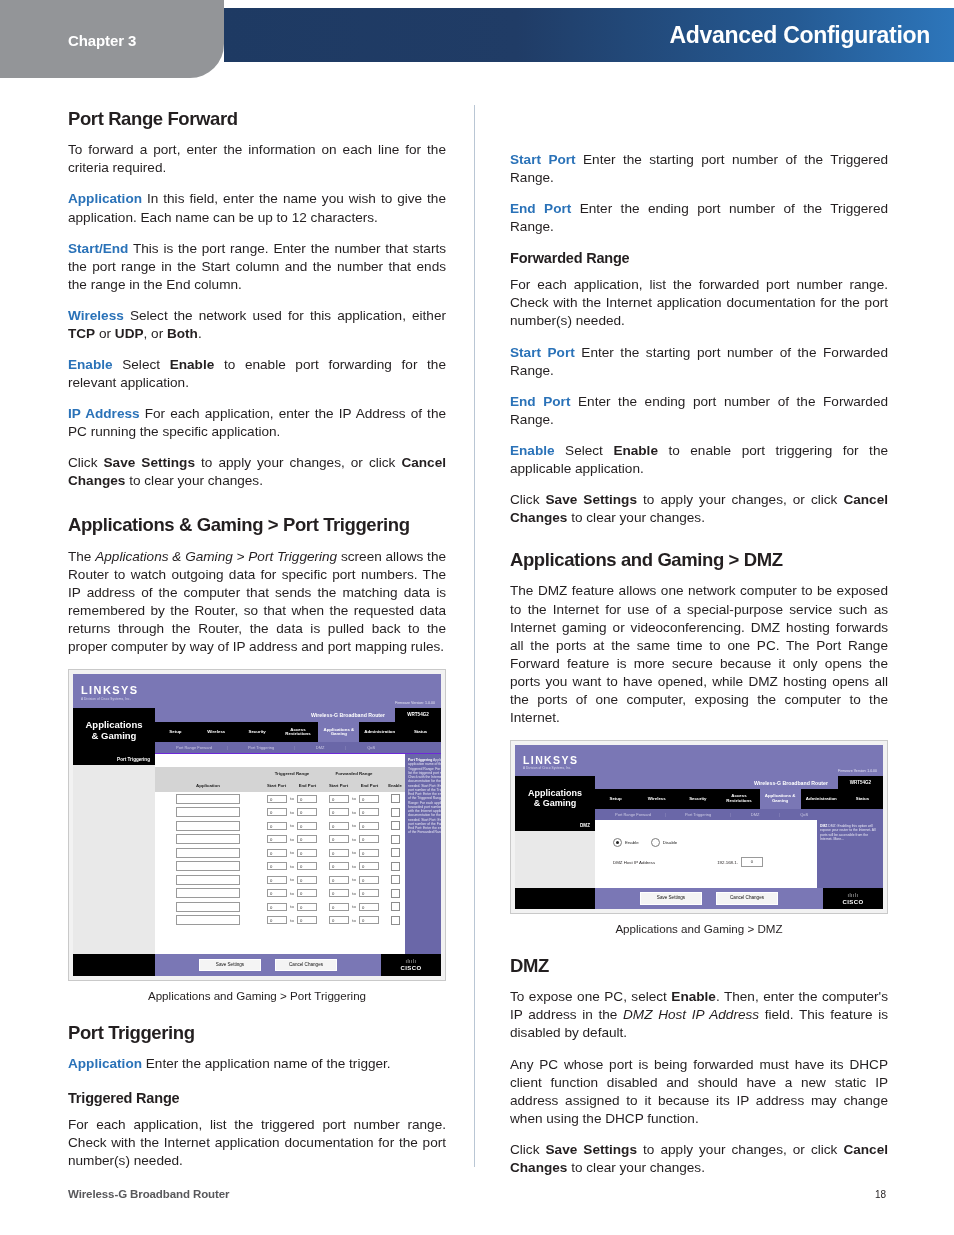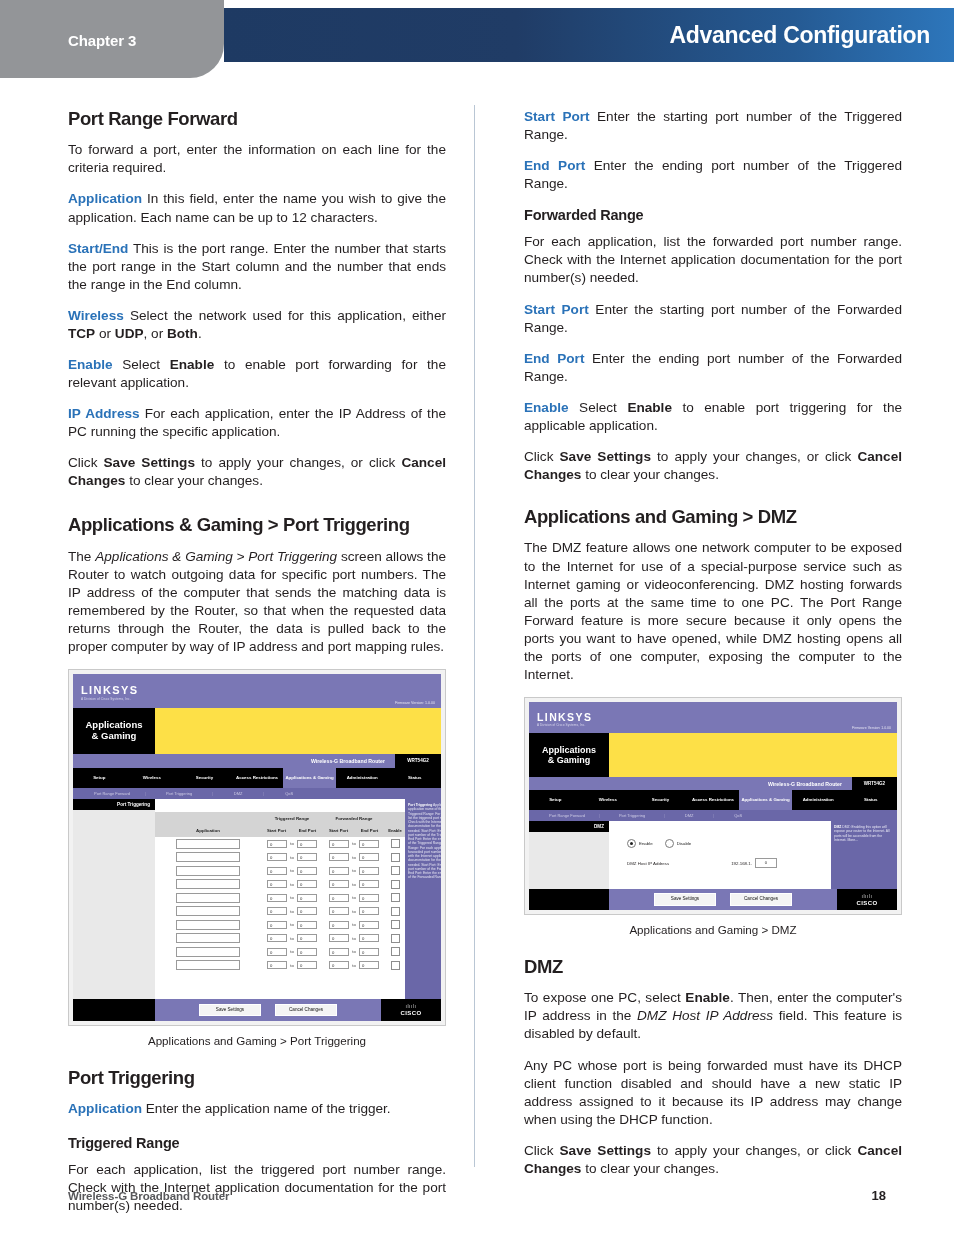--- a/index.html
+++ b/index.html
@@ -58,21 +58,21 @@
     white-space: nowrap;
   }
 
   
   .col {
     position: absolute;
     top: 108px;
     width: 378px;
   }
   .col-left  { left: 68px; }
-  .col-right { left: 524px; }
+  .col-right { left: 510px; margin-top: 43px; }
 
   .divider {
     position: absolute;
     left: 474px;
     top: 105px;
     width: 1px;
     height: 1062px;
     background: #b9c6d4;
   }
 
@@ -144,23 +144,22 @@
     letter-spacing: 0.1px;
   }
   .rt-fw {
     position: absolute;
     right: 6px;
     bottom: 3px;
     color: #e4e3f2;
   }
   .rt-row2 {
     display: flex;
-    background: #fde047;
+    background: #6d28d9;
     position: relative;
-    flex-direction: column;
   }
   .rt-brandcell {
     background: #000000;
     color: #ffffff;
     font-weight: bold;
     display: flex;
     flex-direction: column;
     justify-content: center;
     align-items: center;
     text-align: center;
@@ -355,22 +354,22 @@
     justify-content: space-between;
     align-items: baseline;
   }
   .footer-doc {
     font-size: 11.5px;
     font-weight: bold;
     color: #58585b;
     letter-spacing: -0.1px;
   }
   .footer-page {
-    font-size: 13px;
-    font-weight: bold;
+    font-size: 10px;
+    font-weight: normal;
     color: #231f20;
   }
 </style>
 </head>
 <body>
 
 <div class="header">
   <div class="header-bar">
     <div class="header-title">Advanced Configuration</div>
   </div>

